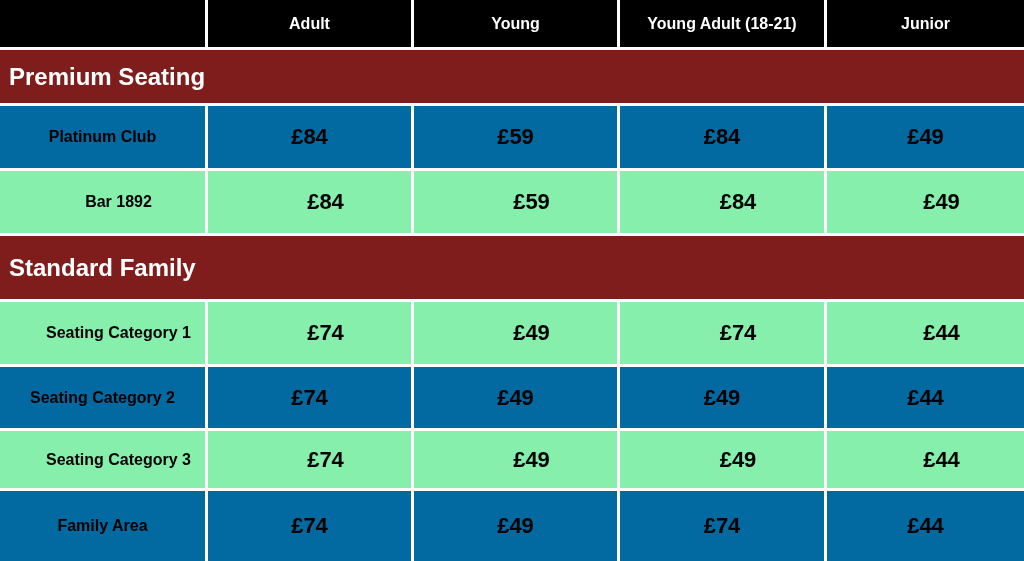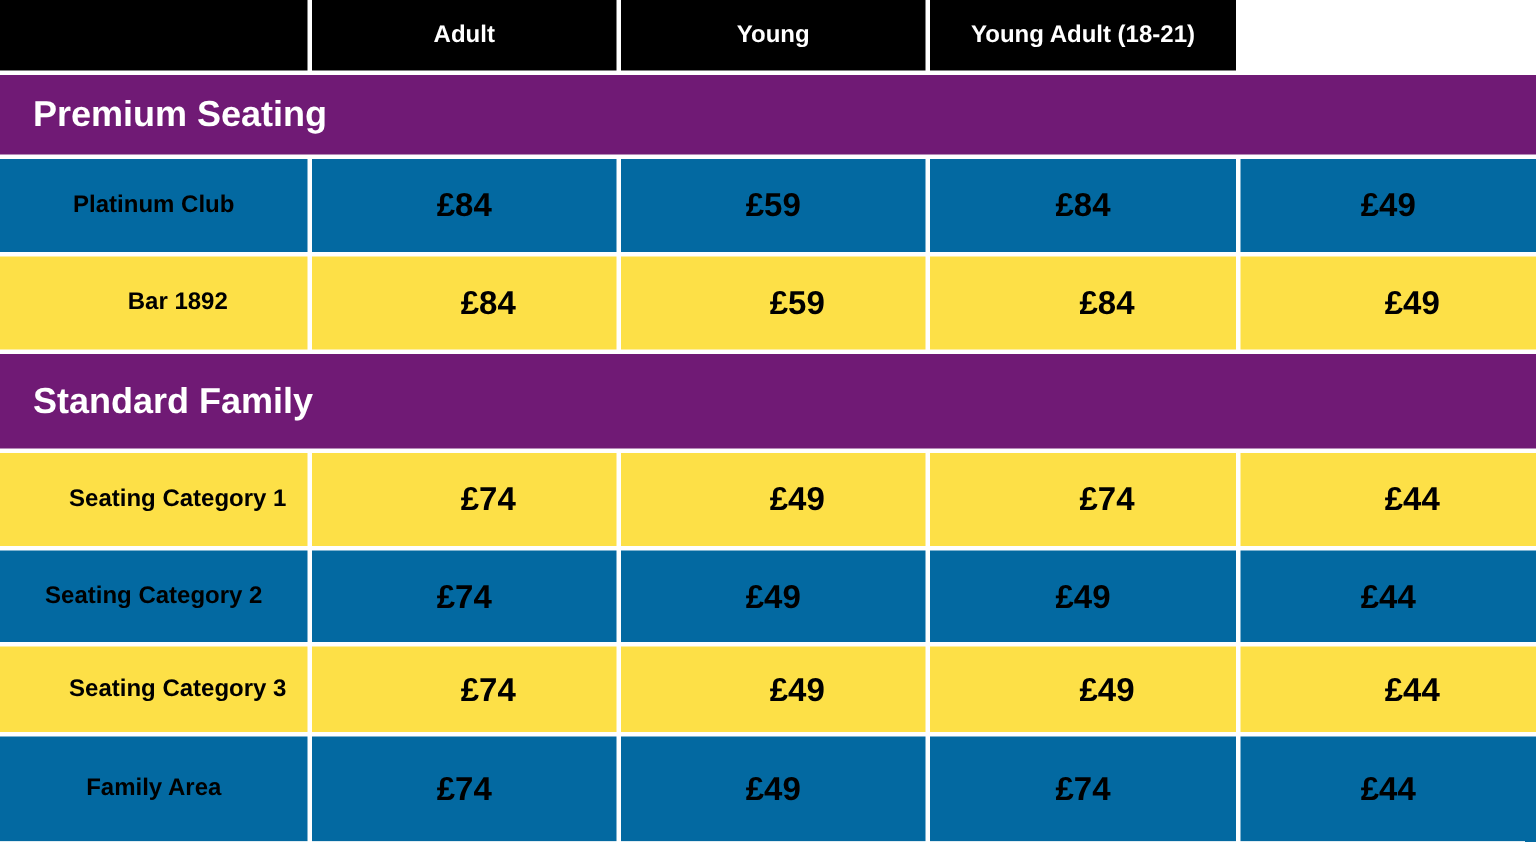--- a/index.html
+++ b/index.html
@@ -32,50 +32,51 @@
   }
   
   .header-row { height: 47px; }
   .header-row .cell {
     background: #000000;
     color: #ffffff;
     font-size: 16px;
   }
   
   .section-band {
-    background: #701a75;
+    background: #7f1d1d;
     color: #ffffff;
     display: flex;
     align-items: center;
-    padding-left: 22px;
+    padding-left: 9px;
     font-size: 24px;
     flex: 0 0 auto;
   }
   .band-premium { height: 53px; }
   .band-standard { height: 63px; }
   
   .body-row .cell { font-size: 22px; }
   .body-row .cell.row-label { font-size: 16px; }
   .body-row.light .cell { background: #0369a1; }
-  .body-row.dark .cell { background: #fde047; padding-left: 32px; }
+  .body-row.dark .cell { background: #86efac; padding-left: 32px; }
   .h62 { height: 62px; }
   .h61 { height: 61px; }
   .h57 { height: 57px; }
   .fill { flex: 1 1 auto; }
 </style>
 </head>
 <body>
 
 <div class="viewport">
 
   <div class="grid-row header-row">
     <div class="cell"></div>
     <div class="cell">Adult</div>
     <div class="cell">Young</div>
     <div class="cell">Young Adult (18-21)</div>
+    <div class="cell">Junior</div>
   </div>
 
   <div class="section-band band-premium">Premium Seating</div>
 
   <div class="grid-row body-row light h62">
     <div class="cell row-label">Platinum Club</div>
     <div class="cell">£84</div>
     <div class="cell">£59</div>
     <div class="cell">£84</div>
     <div class="cell">£49</div>

